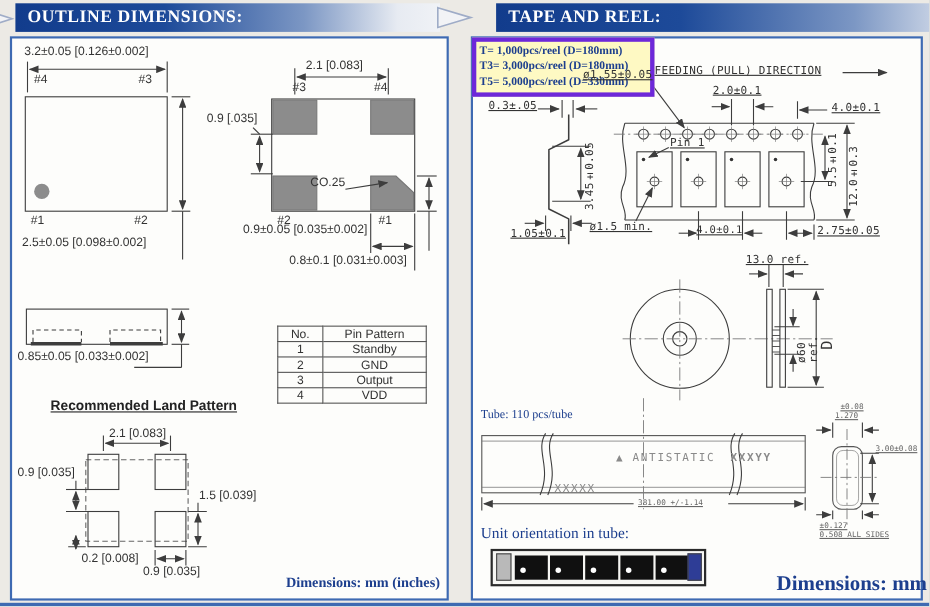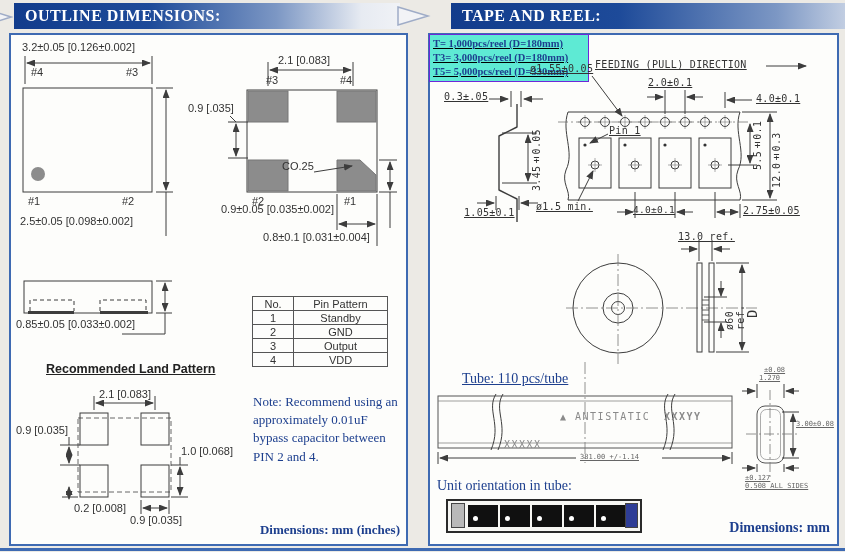--- a/index.html
+++ b/index.html
@@ -15,22 +15,22 @@
   .lb{position:absolute;z-index:2;white-space:nowrap;font:11px "Liberation Sans",sans-serif;color:#333;}
   .cad{position:absolute;z-index:2;white-space:nowrap;font:10px "DejaVu Sans Mono",monospace;color:#333;letter-spacing:.3px;text-decoration:underline;}
   .vtext{position:absolute;z-index:2;writing-mode:vertical-rl;transform:rotate(180deg);
          font:10px "DejaVu Sans Mono",monospace;color:#333;letter-spacing:.3px;}
   .tiny{font-size:7px;color:#666;letter-spacing:0;}
   .blue-serif{font-family:"Liberation Serif",serif;color:#1d3f8e;}
   .units{position:absolute;z-index:2;font:bold 13px "Liberation Serif",serif;color:#1d3f8e;white-space:nowrap;}
   .lp-title{position:absolute;z-index:2;font:bold 12.5px "Liberation Sans",sans-serif;color:#222;
             text-decoration:underline;white-space:nowrap;}
   .note{position:absolute;z-index:2;width:152px;font:13px "Liberation Serif",serif;color:#1d3f8e;line-height:1.4;}
-  .reelbox{position:absolute;left:429px;top:34px;width:152px;z-index:2;border:1px solid #6d28d9;
-           background:#5eead4;padding:2px 3px;text-decoration:underline;}
+  .reelbox{position:absolute;left:429px;top:34px;width:152px;z-index:2;border:4px solid #6d28d9;
+           background:#fef9c3;padding:2px 3px;}
   .reelbox div{font:bold 10.5px "Liberation Serif",serif;color:#1d3f8e;line-height:1.32;white-space:nowrap;}
   .pintable{position:absolute;left:252px;top:272px;z-index:2;border-collapse:collapse;margin-top:24px;}
   .pintable th,.pintable td{border:1px solid #555;font:11px "Liberation Sans",sans-serif;color:#333;
            font-weight:normal;text-align:center;padding:0;height:13px;}
   .pintable th:first-child,.pintable td:first-child{width:40px;}
   .pintable th:last-child,.pintable td:last-child{width:93px;}
   .tube-mark{position:absolute;z-index:2;font:10px "DejaVu Sans Mono",monospace;color:#8a8a8a;letter-spacing:1.5px;}
   .unit-tube{position:absolute;left:446px;top:499px;width:196px;height:34px;z-index:2;
              border:2px solid #2a2a2a;background:#f6f6f3;box-sizing:border-box;}
   .stopper{position:absolute;top:2px;height:25px;box-sizing:border-box;border:1px solid #444;}
@@ -273,21 +273,21 @@
   <div class="lb" style="left:20px;top:215px;">2.5±0.05 [0.098±0.002]</div>
 
   <div class="lb" style="left:278px;top:54px;">2.1 [0.083]</div>
   <div class="lb" style="left:188px;top:102px;">0.9 [.035]</div>
   <div class="lb" style="left:266px;top:74px;">#3</div>
   <div class="lb" style="left:340px;top:74px;">#4</div>
   <div class="lb" style="left:282px;top:160px;">CO.25</div>
   <div class="lb" style="left:252px;top:195px;">#2</div>
   <div class="lb" style="left:344px;top:195px;">#1</div>
   <div class="lb" style="left:221px;top:203px;">0.9±0.05 [0.035±0.002]</div>
-  <div class="lb" style="left:263px;top:231px;">0.8±0.1 [0.031±0.004]</div>
+  <div class="lb" style="left:263px;top:231px;">0.8±0.1 [0.031±0.003]</div>
 
   <div class="lb" style="left:16px;top:318px;">0.85±0.05 [0.033±0.002]</div>
 
   <table class="pintable">
     <tbody>
         <tr>
       <th>No.</th>
       <th>Pin Pattern</th>
     </tr>
     <tr>
@@ -305,25 +305,24 @@
     <tr>
       <td>4</td>
       <td>VDD</td>
     </tr>
   </tbody>
     </table>
 
   <div class="lp-title" style="left:46px;top:362px;">Recommended Land Pattern</div>
   <div class="lb" style="left:99px;top:388px;">2.1 [0.083]</div>
   <div class="lb" style="left:16px;top:424px;">0.9 [0.035]</div>
-  <div class="lb" style="left:181px;top:445px;">1.0 [0.068]</div>
+  <div class="lb" style="left:181px;top:445px;">1.5 [0.039]</div>
   <div class="lb" style="left:74px;top:502px;">0.2 [0.008]</div>
   <div class="lb" style="left:130px;top:514px;">0.9 [0.035]</div>
 
-  <div class="note" style="left:253px;top:393px;">Note: Recommend using an approximately 0.01uF bypass capacitor between PIN 2 and 4.</div>
   <div class="units" style="left:236px;top:522px;width:164px;text-align:right;">Dimensions: mm (inches)</div>
 
   <div class="reelbox">
     <div>T= 1,000pcs/reel (D=180mm)</div>
     <div>T3= 3,000pcs/reel (D=180mm)</div>
     <div>T5= 5,000pcs/reel (D=330mm)</div>
   </div>
   <div class="cad" style="left:595px;top:59px;">FEEDING (PULL) DIRECTION</div>
 
   <div class="cad" style="left:530px;top:63px;">ø1.55±0.05</div>
@@ -336,32 +335,32 @@
   <div class="vtext" style="left:752px;top:124px;height:46px;">5.5±0.1</div>
   <div class="vtext" style="left:771px;top:126px;height:62px;">12.0±0.3</div>
   <div class="cad" style="left:536px;top:201px;">ø1.5 min.</div>
   <div class="cad" style="left:633px;top:204px;font-size:9.5px;">4.0±0.1</div>
   <div class="cad" style="left:743px;top:205px;">2.75±0.05</div>
 
   <div class="cad" style="left:678px;top:231px;">13.0 ref.</div>
   <div class="vtext" style="left:724px;top:284px;height:46px;">ø60 ref.</div>
   <div class="vtext" style="left:744px;top:296px;height:22px;font-size:14px;">D</div>
 
-  <div class="blue-serif" style="position:absolute;z-index:2;left:462px;top:371px;font-size:14px;white-space:nowrap;text-decoration:underline;">Tube: 110 pcs/tube</div>
+  <div class="blue-serif" style="position:absolute;z-index:2;left:437px;top:371px;font-size:11px;white-space:nowrap;">Tube: 110 pcs/tube</div>
   <div class="tube-mark" style="left:504px;top:411px;margin-top:28px;">XXXXX</div>
   <div class="tube-mark" style="left:560px;top:411px;">
     <span>▲</span>
     <span>ANTISTATIC</span>
   </div>
   <div class="tube-mark" style="left:664px;top:411px;font-weight:bold;">XXXYY</div>
   <div class="cad tiny" style="left:580px;top:453px;">381.00 +/-1.14</div>
 
   <div class="cad tiny" style="left:764px;top:366px;">±0.08</div>
   <div class="cad tiny" style="left:759px;top:374px;">1.270</div>
-  <div class="cad tiny" style="left:796px;top:420px;">3.00±0.08</div>
+  <div class="cad tiny" style="left:796px;top:404px;">3.00±0.08</div>
   <div class="cad tiny" style="left:745px;top:474px;">±0.127</div>
   <div class="cad tiny" style="left:745px;top:482px;">0.508 ALL SIDES</div>
 
   <div class="blue-serif" style="position:absolute;z-index:2;left:437px;top:478px;font-size:14px;white-space:nowrap;">Unit orientation in tube:</div>
 
   <div class="unit-tube">
     <div class="stopper" style="left:3px;width:14px;background:#b9b9b9;"></div>
     <div class="ucell" style="left:20px;">
         <div class="udot"></div>
       </div>
@@ -373,15 +372,15 @@
       </div>
     <div class="ucell" style="left:116px;">
         <div class="udot"></div>
       </div>
     <div class="ucell" style="left:148px;">
         <div class="udot"></div>
       </div>
     <div class="stopper" style="left:177px;width:13px;background:#2e3d96;"></div>
   </div>
 
-  <div class="units" style="left:706px;top:520px;width:124px;text-align:right;font-size:14px;">Dimensions: mm</div>
+  <div class="units" style="left:706px;top:520px;width:124px;text-align:right;font-size:19px;">Dimensions: mm</div>
 
 </div>
 
 </body></html>

